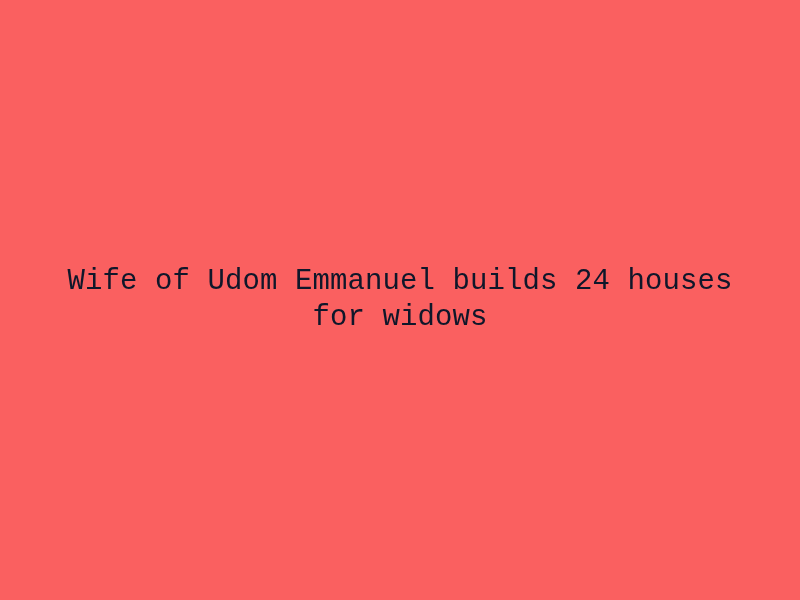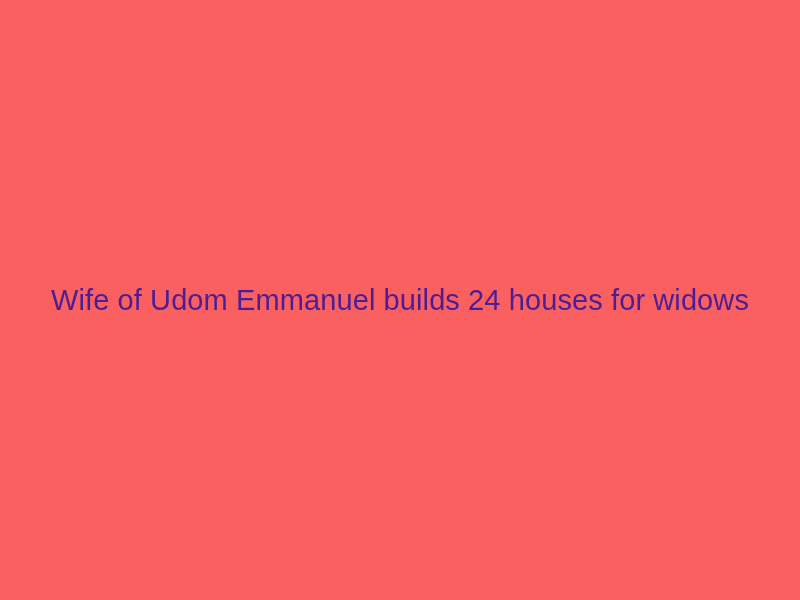--- a/index.html
+++ b/index.html
@@ -28,22 +28,22 @@
   }
 
   .headline-block {
     width: 100%;
     max-width: 700px;
     text-align: center;
   }
 
   .headline-text {
     margin: 0;
-    color: #4c1d95;
-    font-family: Liberation Sans, sans-serif;
+    color: #0f172a;
+    font-family: Liberation Mono, monospace;
     font-size: 29px;
     font-weight: 400;
     line-height: 36px;
     letter-spacing: 0.1px;
     text-align: center;
     word-wrap: break-word;
   }
 </style>
 </head>
 <body>

